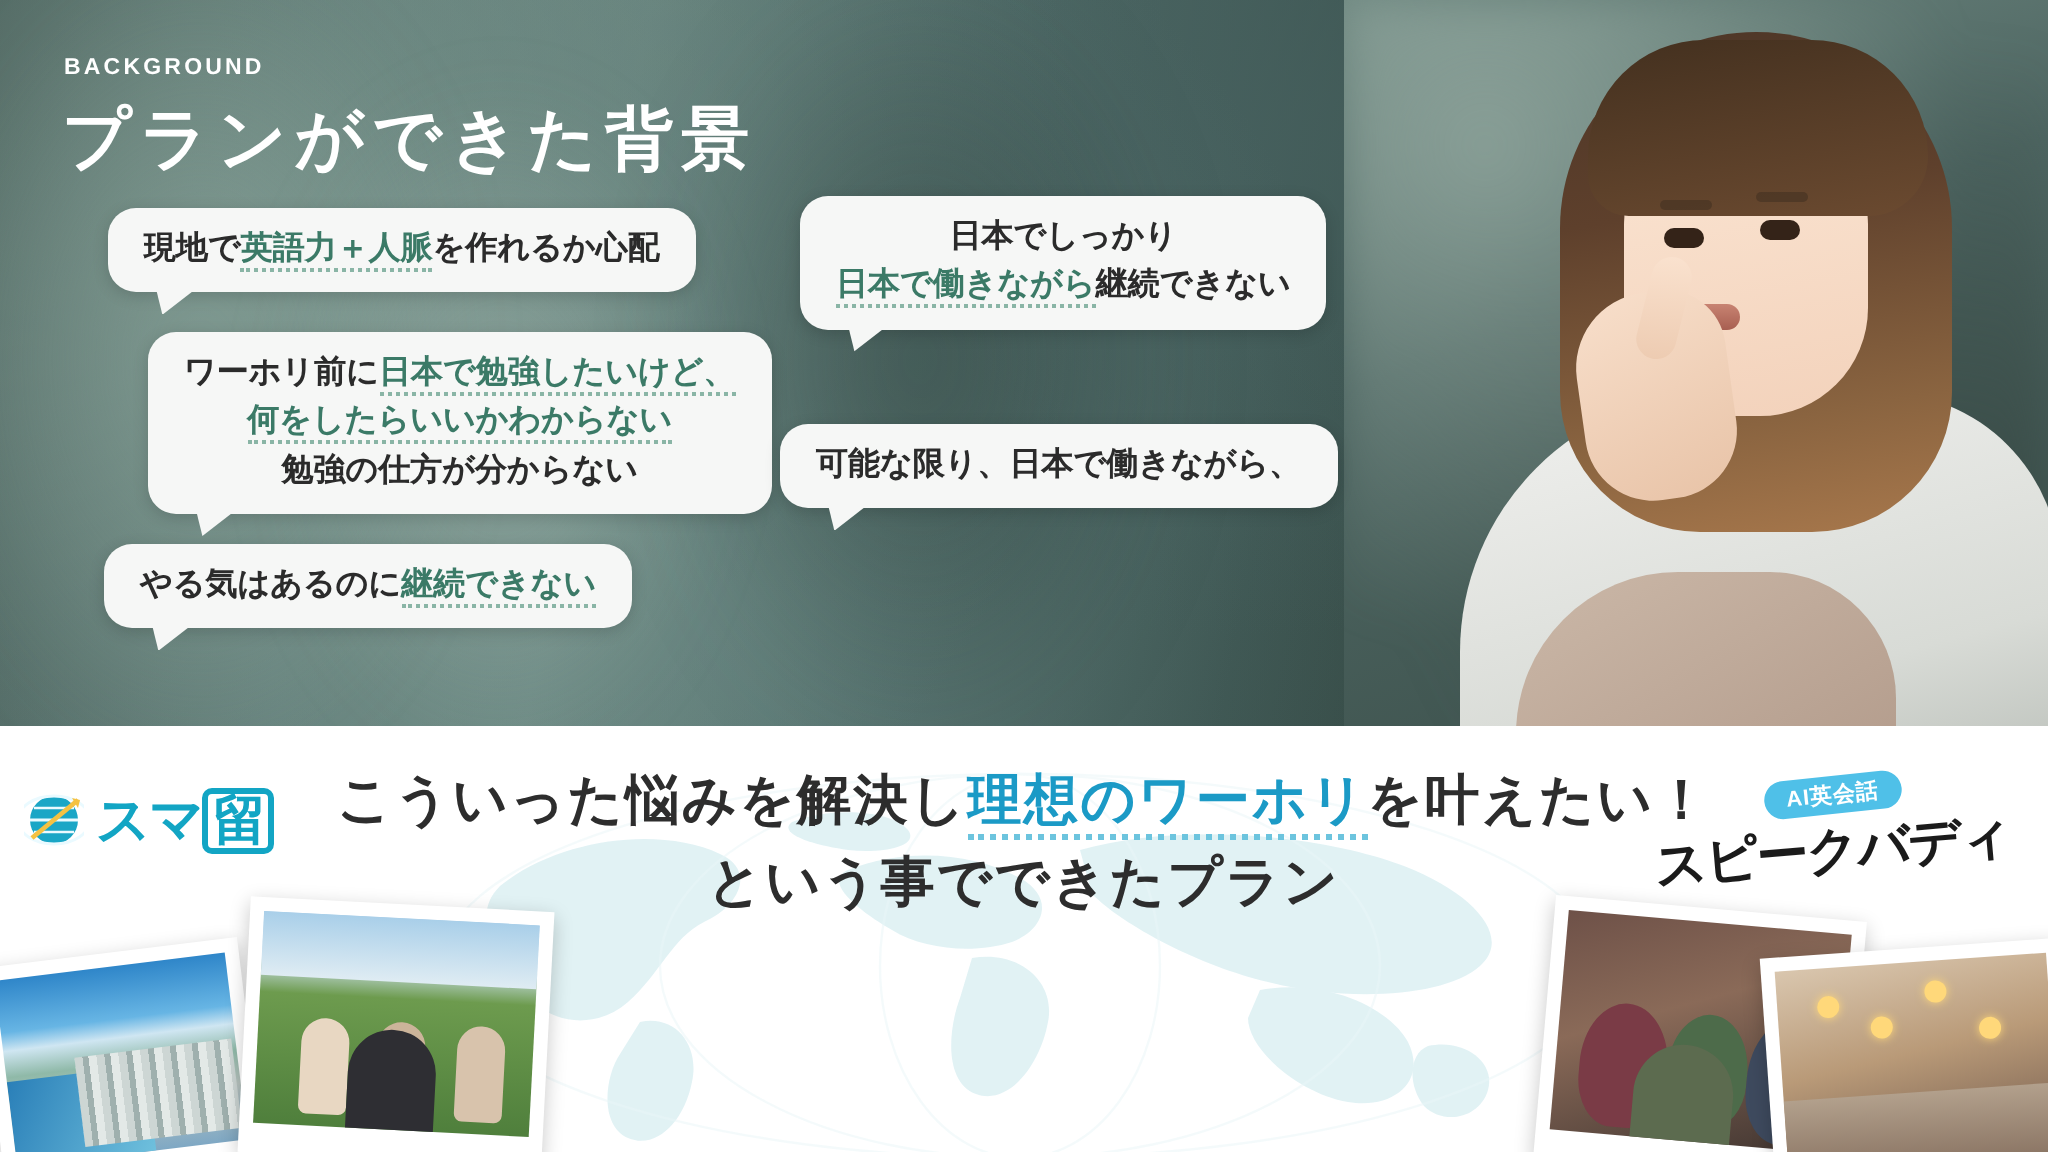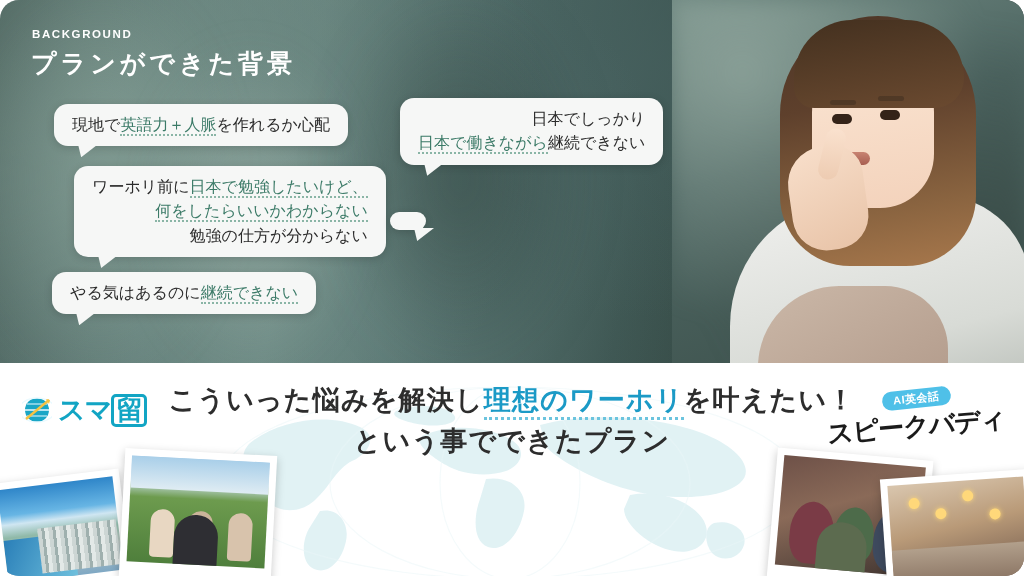--- a/index.html
+++ b/index.html
@@ -3,21 +3,21 @@
 <meta charset="utf-8">
 <title>Background Slide</title>
 <style>
   * { margin:0; padding:0; box-sizing:border-box; }
   html,body { width:1024px; height:576px; overflow:hidden; }
   body {
     font-family:"Liberation Sans","DejaVu Sans",sans-serif;
     background:#ffffff;
     position:relative;
   }
-  .slide { position:relative; width:1024px; height:576px; overflow:hidden; background:#fff;border-radius:19px; }
+  .slide { position:relative; width:1024px; height:576px; overflow:hidden; background:#fff; }
 
   
   .hero {
     position:absolute; left:0; top:0; width:1024px; height:363px;
     overflow:hidden;
     background:
       radial-gradient(circle at 12% 30%, rgba(132,160,150,0.55) 0%, rgba(132,160,150,0) 45%),
       radial-gradient(circle at 30% 75%, rgba(100,130,128,0.5) 0%, rgba(100,130,128,0) 50%),
       radial-gradient(ellipse at 58% 20%, rgba(70,96,94,0.85) 0%, rgba(70,96,94,0) 60%),
       linear-gradient(100deg,#3f5450 0%,#5f7a75 18%,#6d8a83 30%,#54706c 45%,#3c5450 62%,#33453f 80%,#2e3e39 100%);
@@ -56,31 +56,31 @@
   .pt-eye{position:absolute;width:20px;height:10px;border-radius:10px;background:#342318;}
   .pt-lip{position:absolute;left:168px;top:152px;width:30px;height:13px;border-radius:14px;
     background:linear-gradient(180deg,#c88372,#a85f51);}
   .pt-hand{position:absolute;left:118px;top:146px;width:76px;height:104px;border-radius:38px 30px 34px 34px;
     background:linear-gradient(160deg,#f8dfcb,#e8c3a7);transform:rotate(-8deg);}
   .pt-finger{position:absolute;left:150px;top:128px;width:20px;height:52px;border-radius:12px;
     background:linear-gradient(170deg,#fae2cf,#edcbb1);transform:rotate(14deg);}
 
   
   .kicker{position:absolute;left:32px;top:28px;color:#fff;font-size:11.5px;font-weight:700;letter-spacing:1.6px;}
-  .headline{position:absolute;left:31px;top:47px;color:#fff;font-size:25px;font-weight:700;letter-spacing:4px;}
+  .headline{position:absolute;left:31px;top:47px;color:#fff;font-size:34px;font-weight:700;letter-spacing:4px;}
 
   
   .bubble{
     position:absolute;background:#f6f7f6;border-radius:14px;
-    padding:9px 18px;color:#2b2b2b;font-weight:400;
+    padding:9px 18px;color:#2b2b2b;font-weight:700;
     box-shadow:0 2px 8px rgba(0,0,0,.16);
     font-size:16px;line-height:1.52;white-space:nowrap;
   }
   .bubble .ln{display:block;}
-  .bubble.c{text-align:right;}
+  .bubble.c{text-align:center;}
   .bubble::after{
     content:"";position:absolute;bottom:-11px;width:20px;height:13px;background:#f6f7f6;
     clip-path:polygon(0 0,100% 0,16% 100%);
   }
   .bubble.tail-l::after{left:24px;}
   .g{color:#3b7a67;}
   .dotted{border-bottom:2px dotted #8ab5a6;padding-bottom:1px;}
 
   #b1{left:54px;top:104px;}
   #b2{left:74px;top:166px;}
@@ -91,21 +91,21 @@
   
   .bottom{position:absolute;left:0;top:363px;width:1024px;height:213px;background:#fff;overflow:hidden;}
   .worldmap{position:absolute;left:210px;top:20px;width:620px;height:200px;opacity:.85;}
 
   .lead{position:absolute;left:0;top:380px;width:1024px;text-align:center;
     color:#2d2d2d;font-size:27px;font-weight:700;letter-spacing:1.2px;line-height:1.5;}
   .lead .b{color:#1b9ac6;}
   .lead .bdot{border-bottom:3px dotted #6cc4de;padding-bottom:2px;}
 
   
-  .logo-left{position:absolute;left:22px;top:392px;display:flex;align-items:center;gap:6px;}
+  .logo-left{position:absolute;left:12px;top:392px;display:flex;align-items:center;gap:6px;}
   .logo-left .txt{font-size:27px;font-weight:800;color:#12a5c4;letter-spacing:-1px;}
   .logo-left .txt .boxed{display:inline-block;border:3px solid #12a5c4;border-radius:5px;padding:0 2px;line-height:1;}
   .logo-right{position:absolute;right:18px;top:388px;text-align:center;}
   .ai-badge{display:inline-block;background:#4fc0e8;color:#fff;font-size:11px;font-weight:800;
     border-radius:11px;padding:2px 11px;transform:rotate(-6deg);letter-spacing:.5px;}
   .sb-txt{font-size:26px;font-weight:900;color:#1b1b1b;letter-spacing:-1px;transform:rotate(-5deg);margin-top:1px;}
 
   
   .polaroid{position:absolute;background:#fff;padding:7px 7px 18px 7px;box-shadow:0 3px 10px rgba(0,0,0,.22);}
   .polaroid .ph{width:100%;height:100%;overflow:hidden;position:relative;}
@@ -172,20 +172,21 @@
         <span class="ln"><span>勉強の仕方が分からない</span></span>
       </div>
     <div class="bubble tail-l" id="b3">
         <span class="ln"><span>やる気はあるのに</span><span class="g dotted">継続できない</span></span>
       </div>
     <div class="bubble c tail-l" id="b4">
         <span class="ln"><span>日本でしっかり</span></span>
         <span class="ln"><span class="g dotted">日本で働きながら</span><span>継続できない</span></span>
       </div>
     <div class="bubble c tail-l" id="b5">
+        <span class="ln"><span>可能な限り、日本で働きながら、</span></span>
       </div>
   </div>
 
   <div class="bottom">
     <svg class="worldmap" viewBox="0 0 620 200">
       <g fill="#dcf0f3">
         <path d="M40,60 C70,36 120,30 150,44 C168,52 160,70 142,78 C126,86 120,104 104,118 C88,132 64,130 52,112 C40,94 24,76 40,60 Z"></path>
         <path d="M110,128 C128,124 140,140 136,158 C132,178 118,192 104,186 C90,180 92,156 100,144 Z"></path>
         <path d="M214,52 C244,40 278,44 300,56 C318,66 312,82 296,88 C278,94 252,92 236,82 C222,74 200,58 214,52 Z"></path>
         <path d="M276,96 C300,92 318,108 314,128 C310,150 294,170 278,164 C262,158 264,132 270,116 Z"></path>

